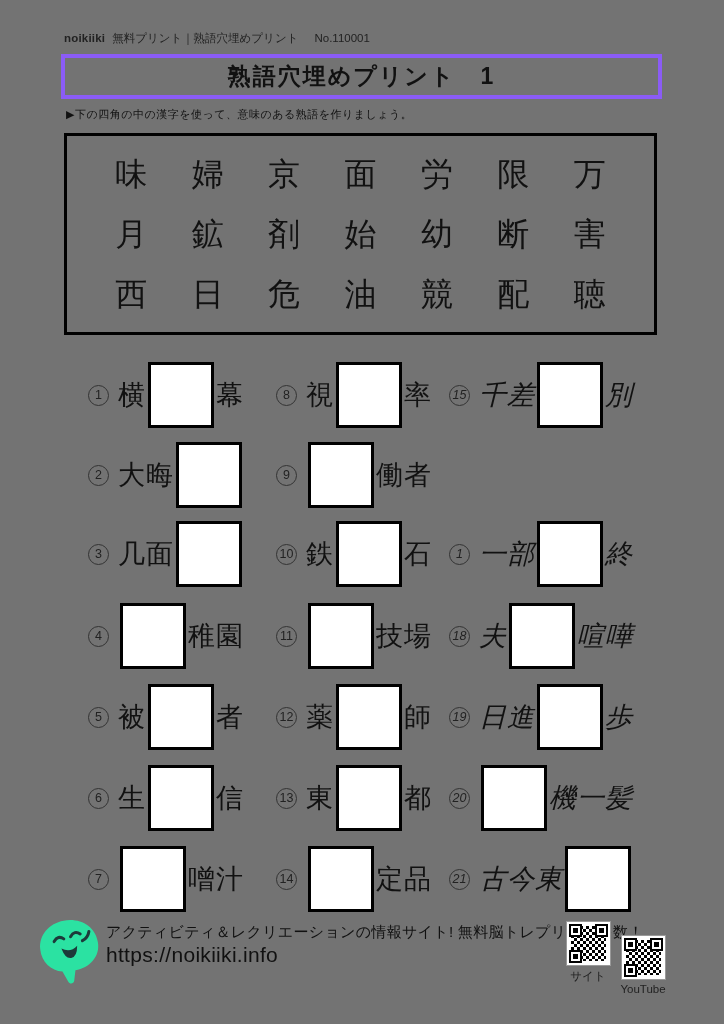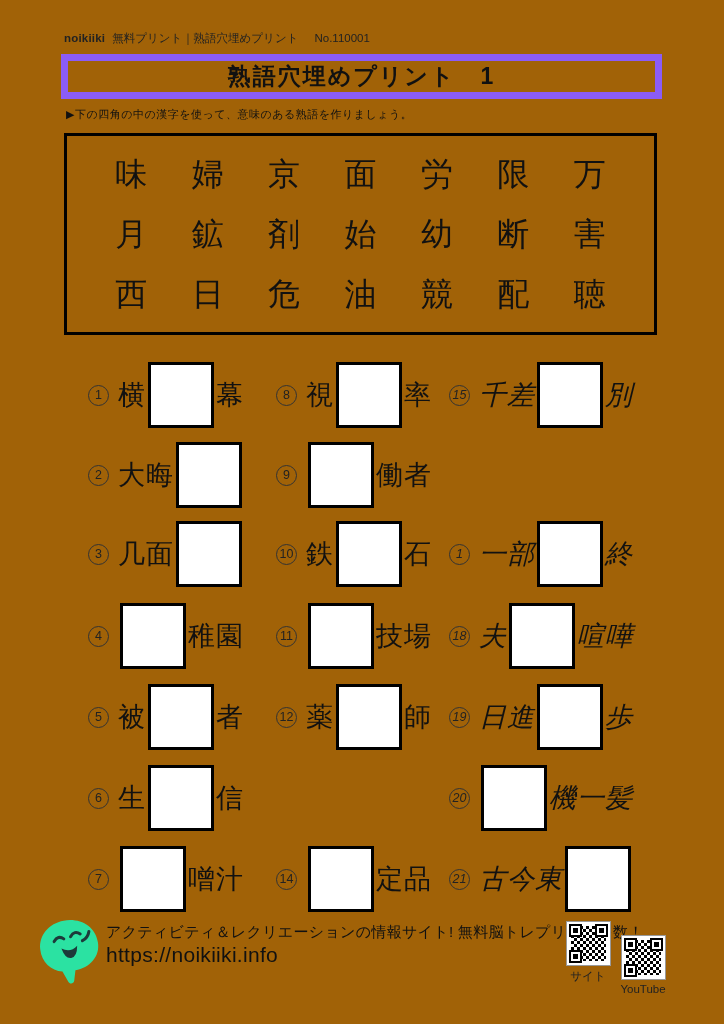--- a/index.html
+++ b/index.html
@@ -1,37 +1,37 @@
 <!DOCTYPE html>
 <html><head>
 <meta charset="utf-8">
 <style>
   * { box-sizing: border-box; margin: 0; padding: 0; }
   html, body { background: #fff; }
   body { font-family: "Liberation Sans", "DejaVu Sans", sans-serif; color: #111; }
   .page {
     position: relative;
     width: 724px; height: 1024px;
-    background: #a16207;
+    background: #737373;
     overflow: hidden;
   }
 
   
   .hdr {
     position: absolute; left: 64px; top: 31px;
     font-size: 11.5px; color: #222;
     display: flex; align-items: baseline; white-space: nowrap;
   }
   .hdr .brand { font-weight: bold; margin-right: 7px; letter-spacing: .2px; }
   .hdr .num { margin-left: 16px; }
 
   
   .title-box {
     position: absolute; left: 61px; top: 54px; width: 601px; height: 45px;
-    border: 7px solid #8b5cf6;
+    border: 4px solid #8b5cf6;
     display: flex; align-items: center; justify-content: center;
   }
   .title-box .t { font-size: 23px; font-weight: bold; letter-spacing: 2px; }
 
   
   .instr {
     position: absolute; left: 66px; top: 107px;
     font-size: 11px; letter-spacing: .5px; white-space: nowrap;
   }
 
@@ -207,20 +207,26 @@
     <span class="txt"></span>
     <span class="blank"></span>
     <span class="txt">技場</span>
   </div>
   <div class="item c1 r4">
     <span class="circ">12</span>
     <span class="txt">薬</span>
     <span class="blank"></span>
     <span class="txt">師</span>
   </div>
+  <div class="item c1 r5">
+    <span class="circ">13</span>
+    <span class="txt">東</span>
+    <span class="blank"></span>
+    <span class="txt">都</span>
+  </div>
   <div class="item c1 r6">
     <span class="circ">14</span>
     <span class="txt"></span>
     <span class="blank"></span>
     <span class="txt">定品</span>
   </div>
 
   <div class="item c2 r0">
     <span class="circ">15</span>
     <span class="txt">千差</span>

